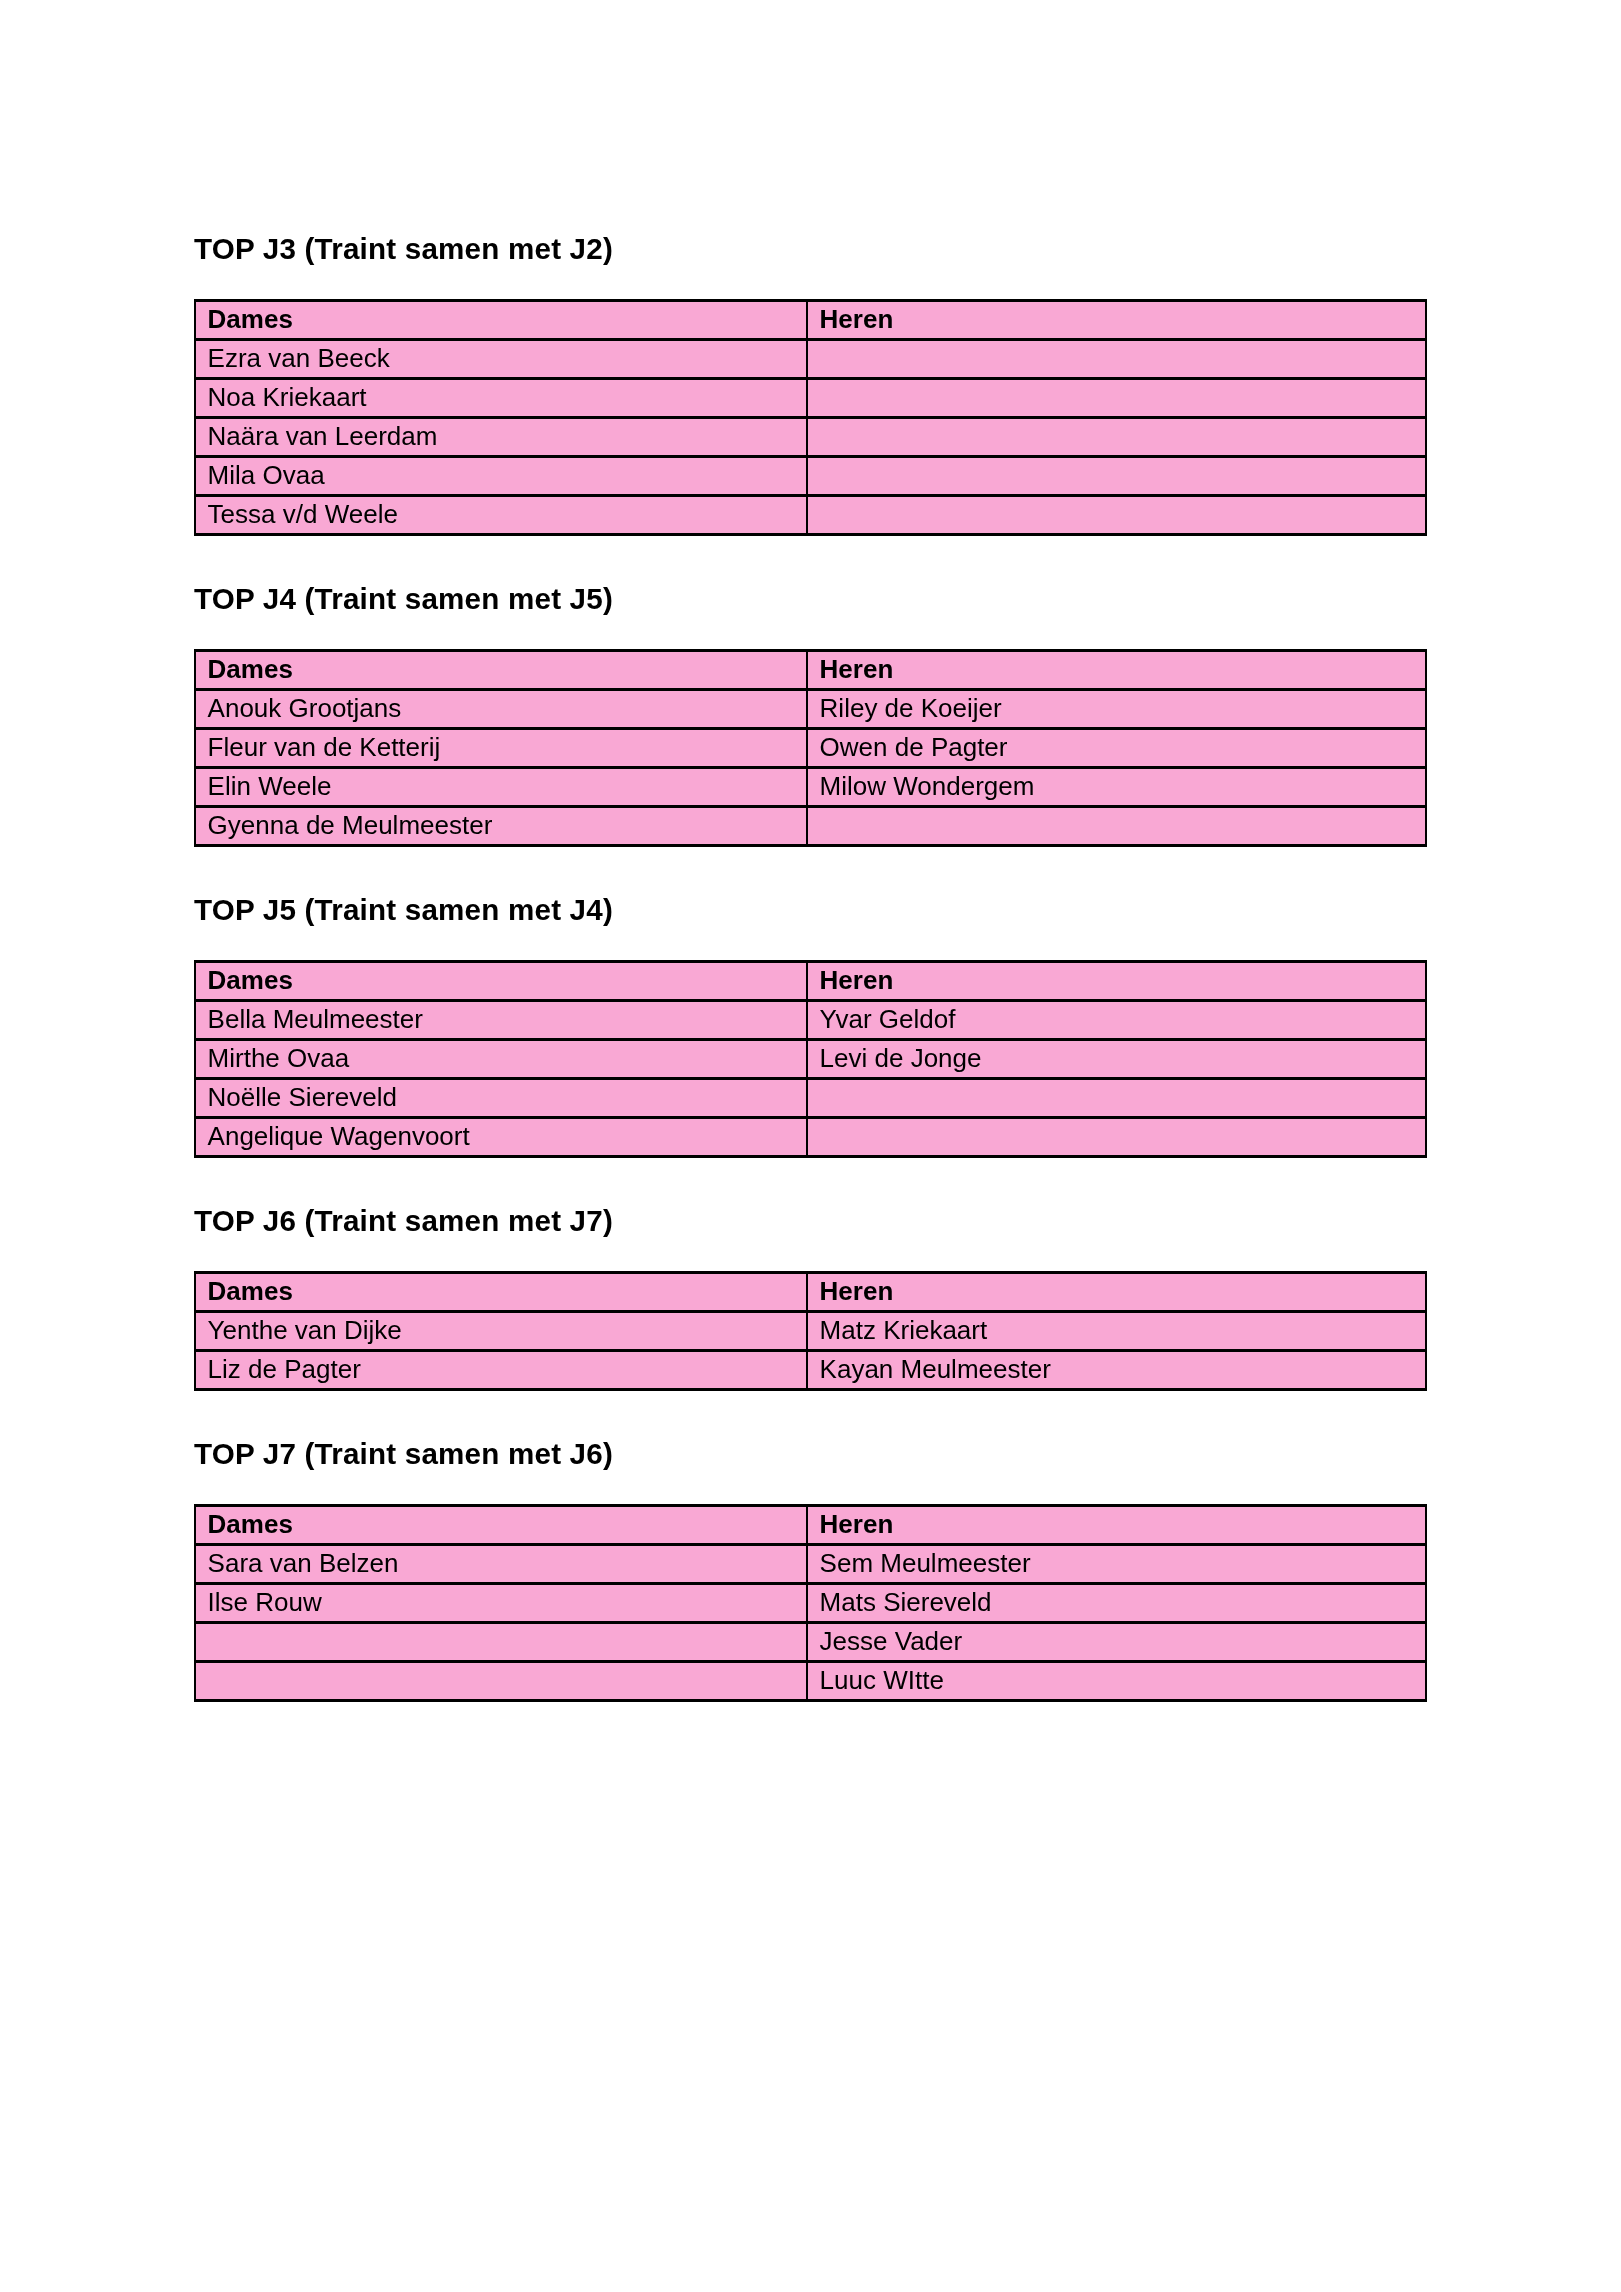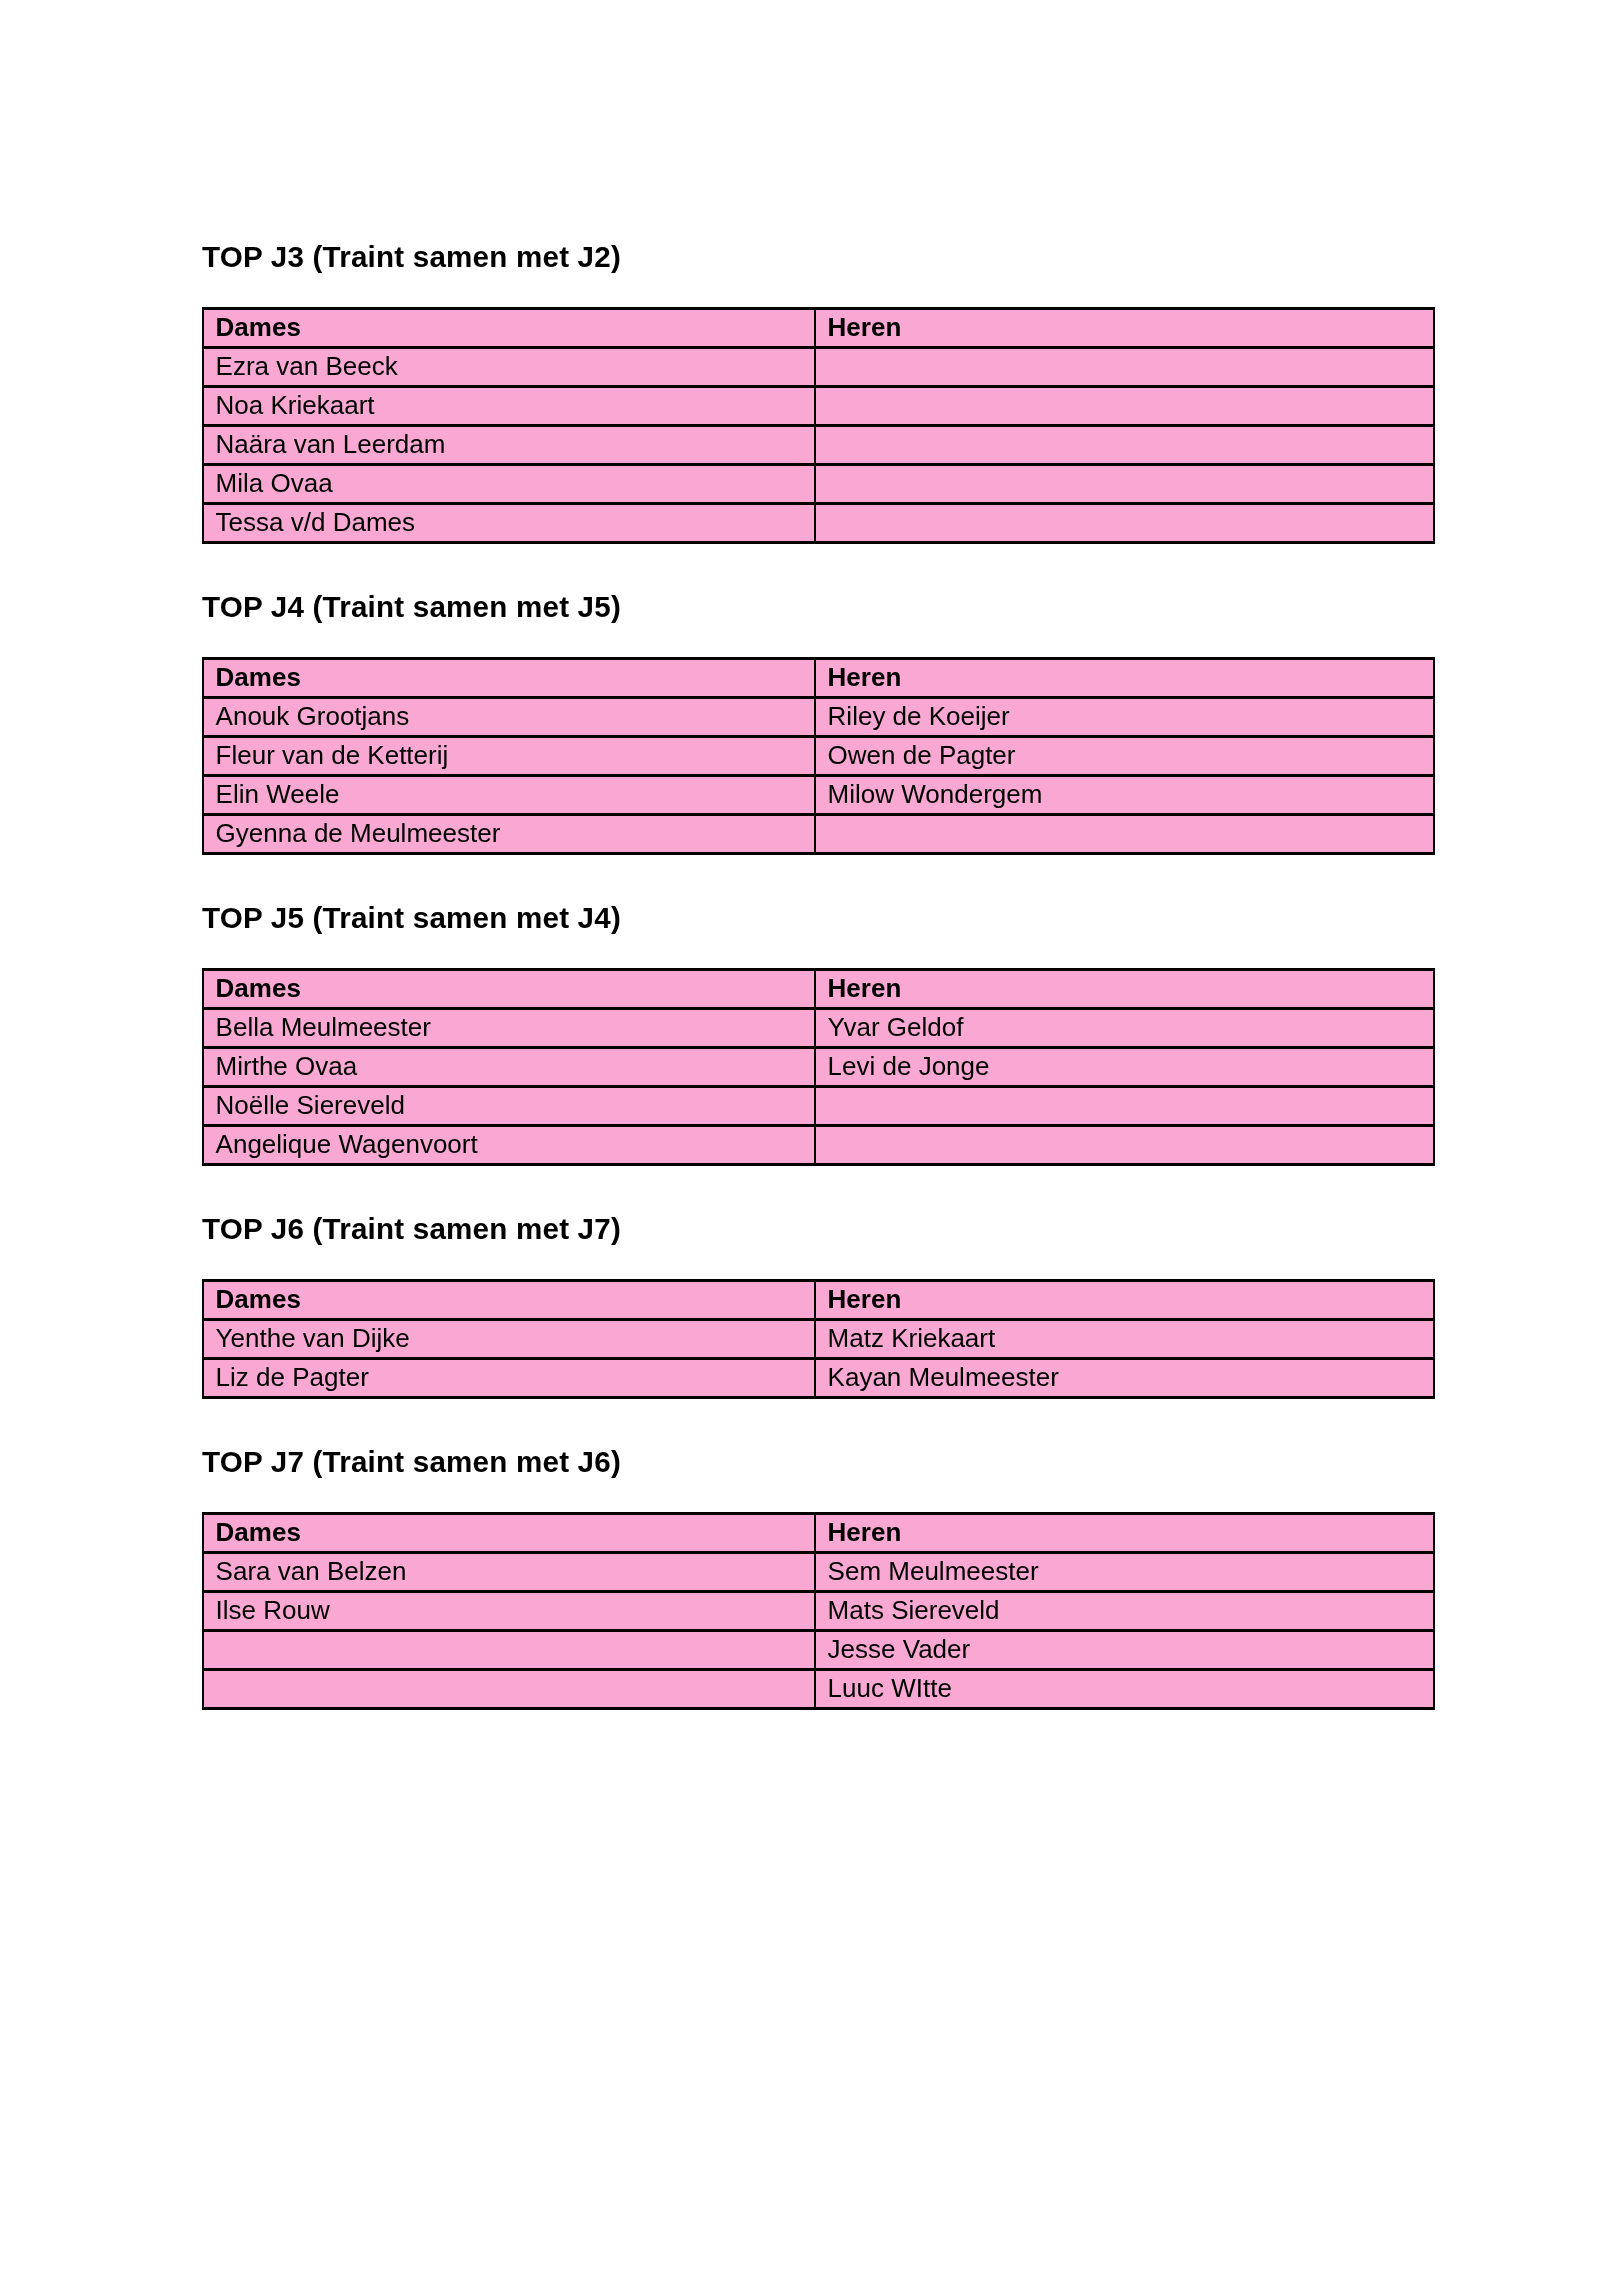--- a/index.html
+++ b/index.html
@@ -11,21 +11,21 @@
     width: 1621px;
     height: 2293px;
     font-family: "Liberation Sans", sans-serif;
     color: #000000;
     overflow: hidden;
   }
   main.page {
     padding: 233px 0 0 194px;
   }
   section.team-section {
-    margin: 8px;
+    margin: 0;
   }
   h2.section-heading {
     font-size: 29.6px;
     line-height: 32px;
     font-weight: bold;
     margin: 0 0 34px 0;
     letter-spacing: 0.2px;
   }
   table.roster-table {
     border-collapse: collapse;
@@ -85,21 +85,21 @@
             </tr>
             <tr>
               <td>Naära van Leerdam</td>
               <td></td>
             </tr>
             <tr>
               <td>Mila Ovaa</td>
               <td></td>
             </tr>
             <tr>
-              <td>Tessa v/d Dames</td>
+              <td>Tessa v/d Weele</td>
               <td></td>
             </tr>
           </tbody>
         </table>
       </section>
       <section class="team-section">
         <h2 class="section-heading">TOP J4 (Traint samen met J5)</h2>
         <table class="roster-table">
           <colgroup>
             <col class="col-dames">

